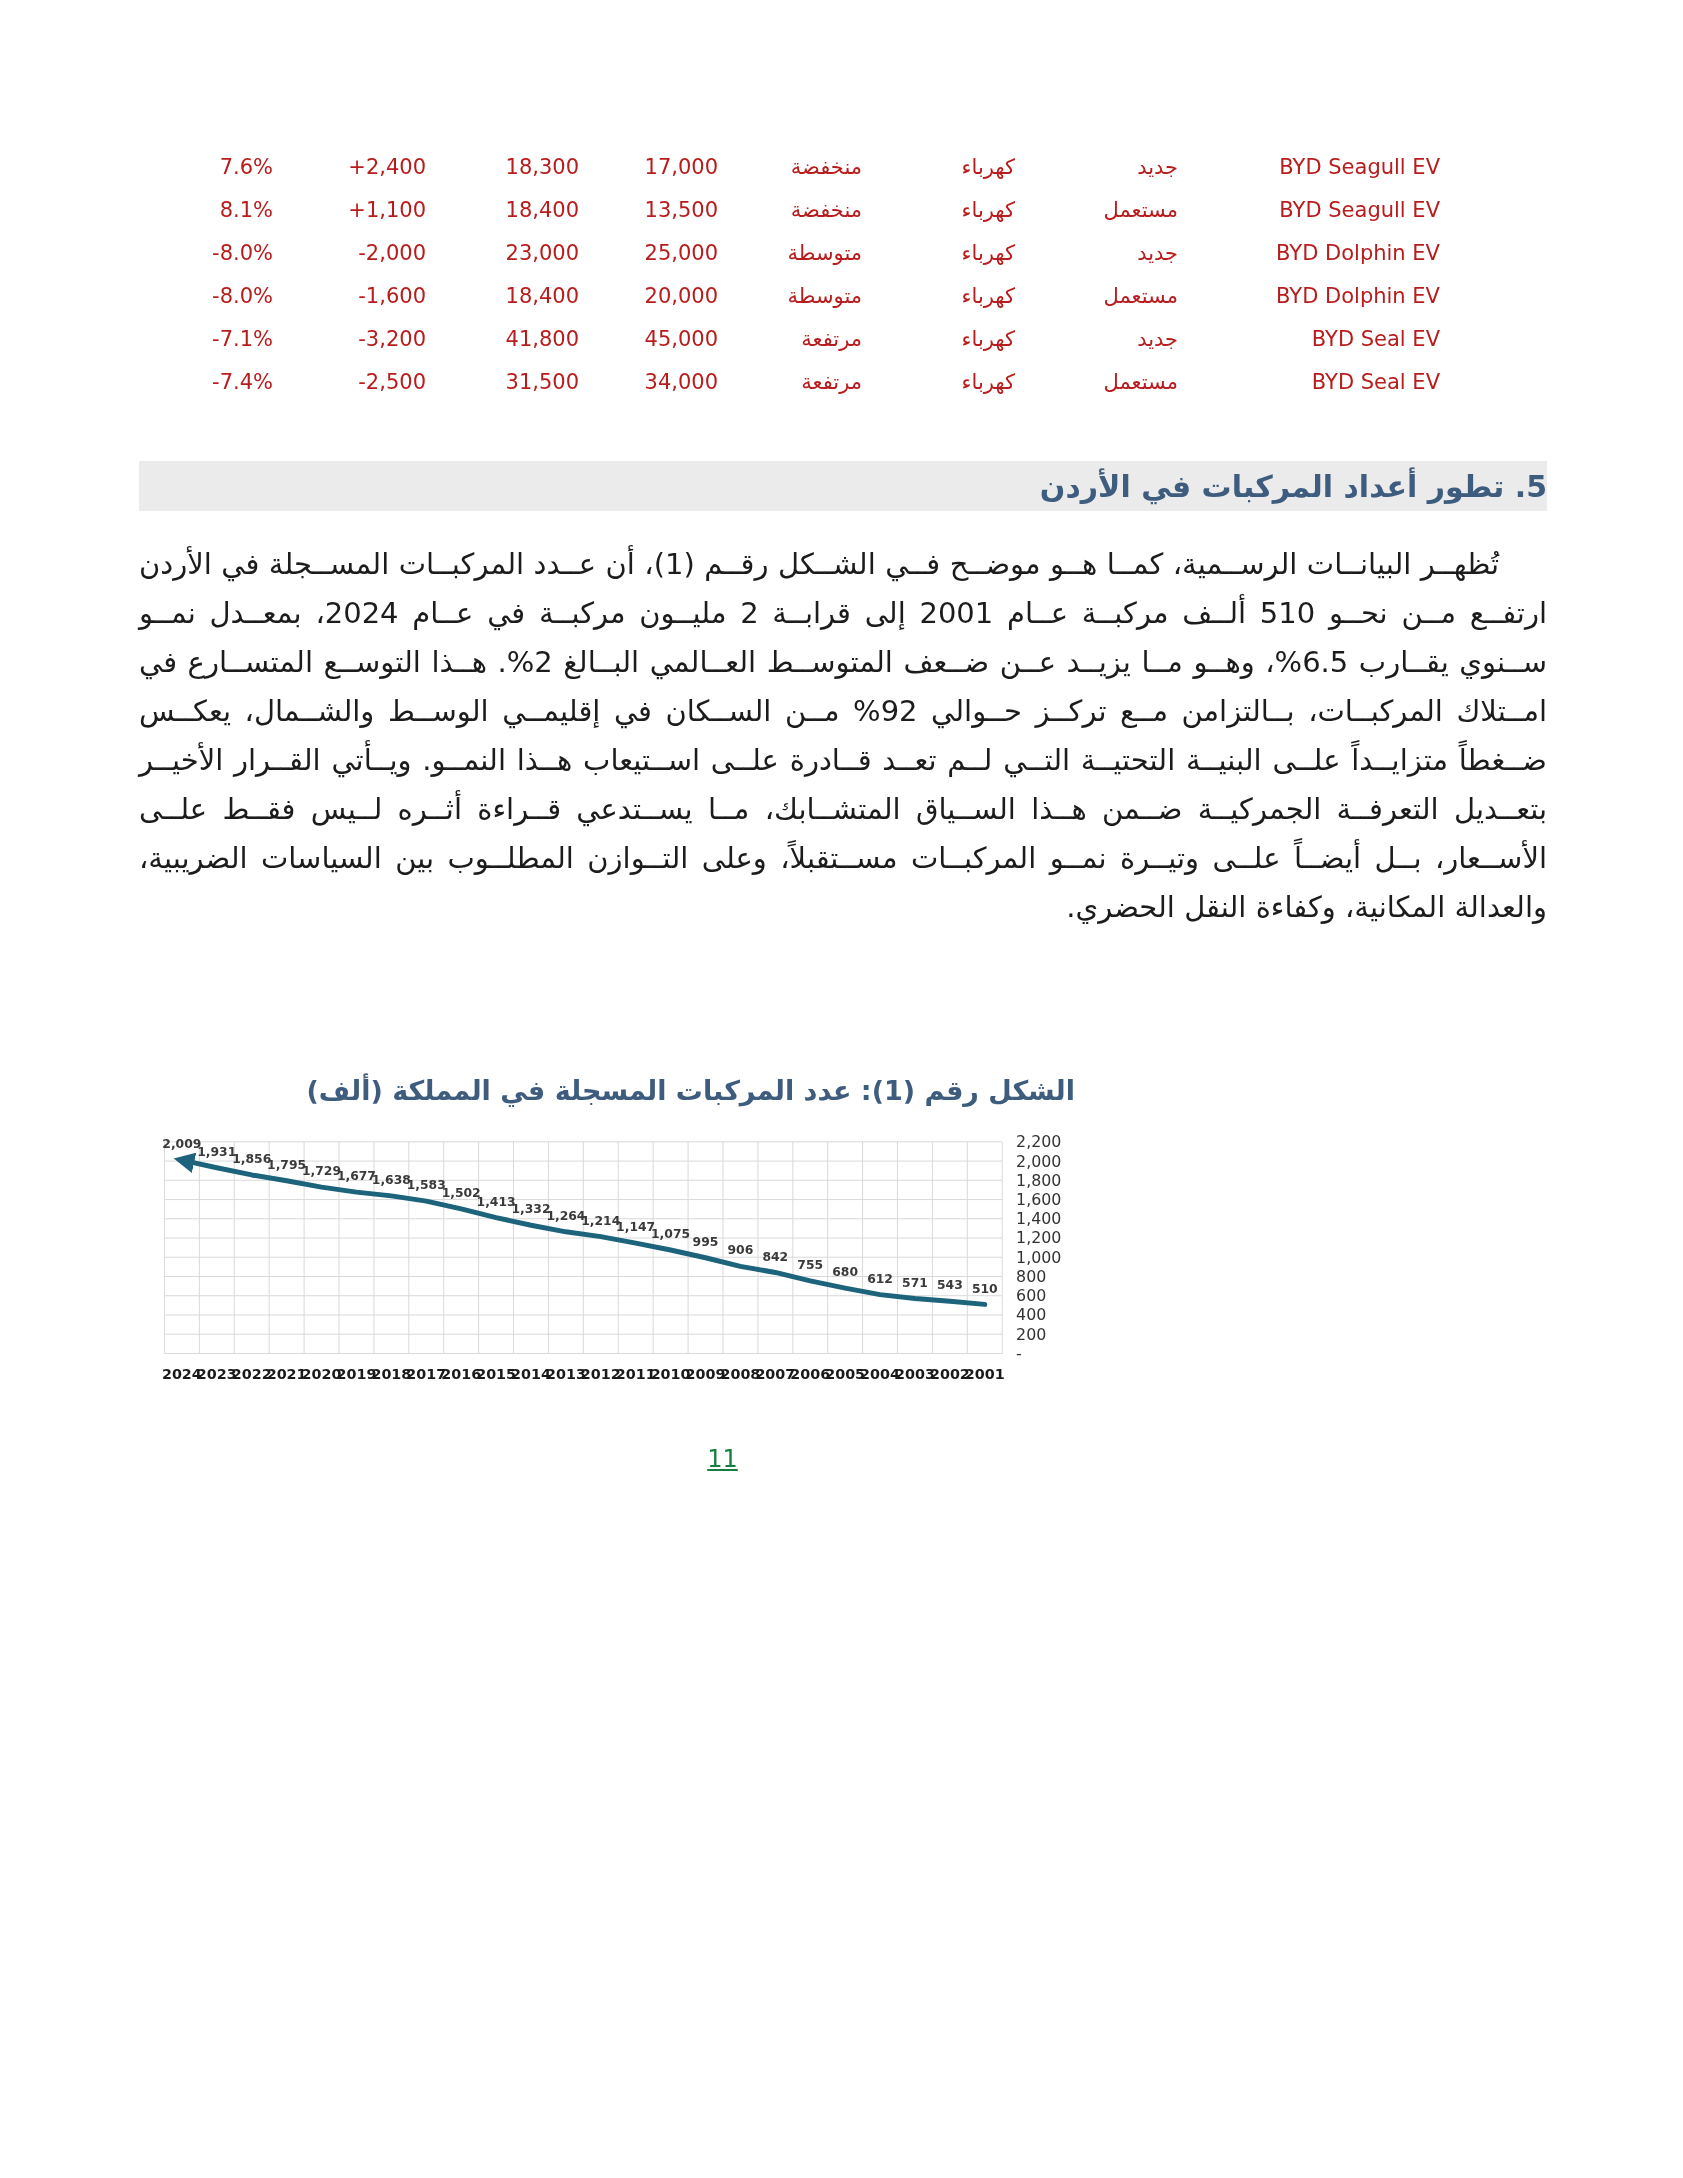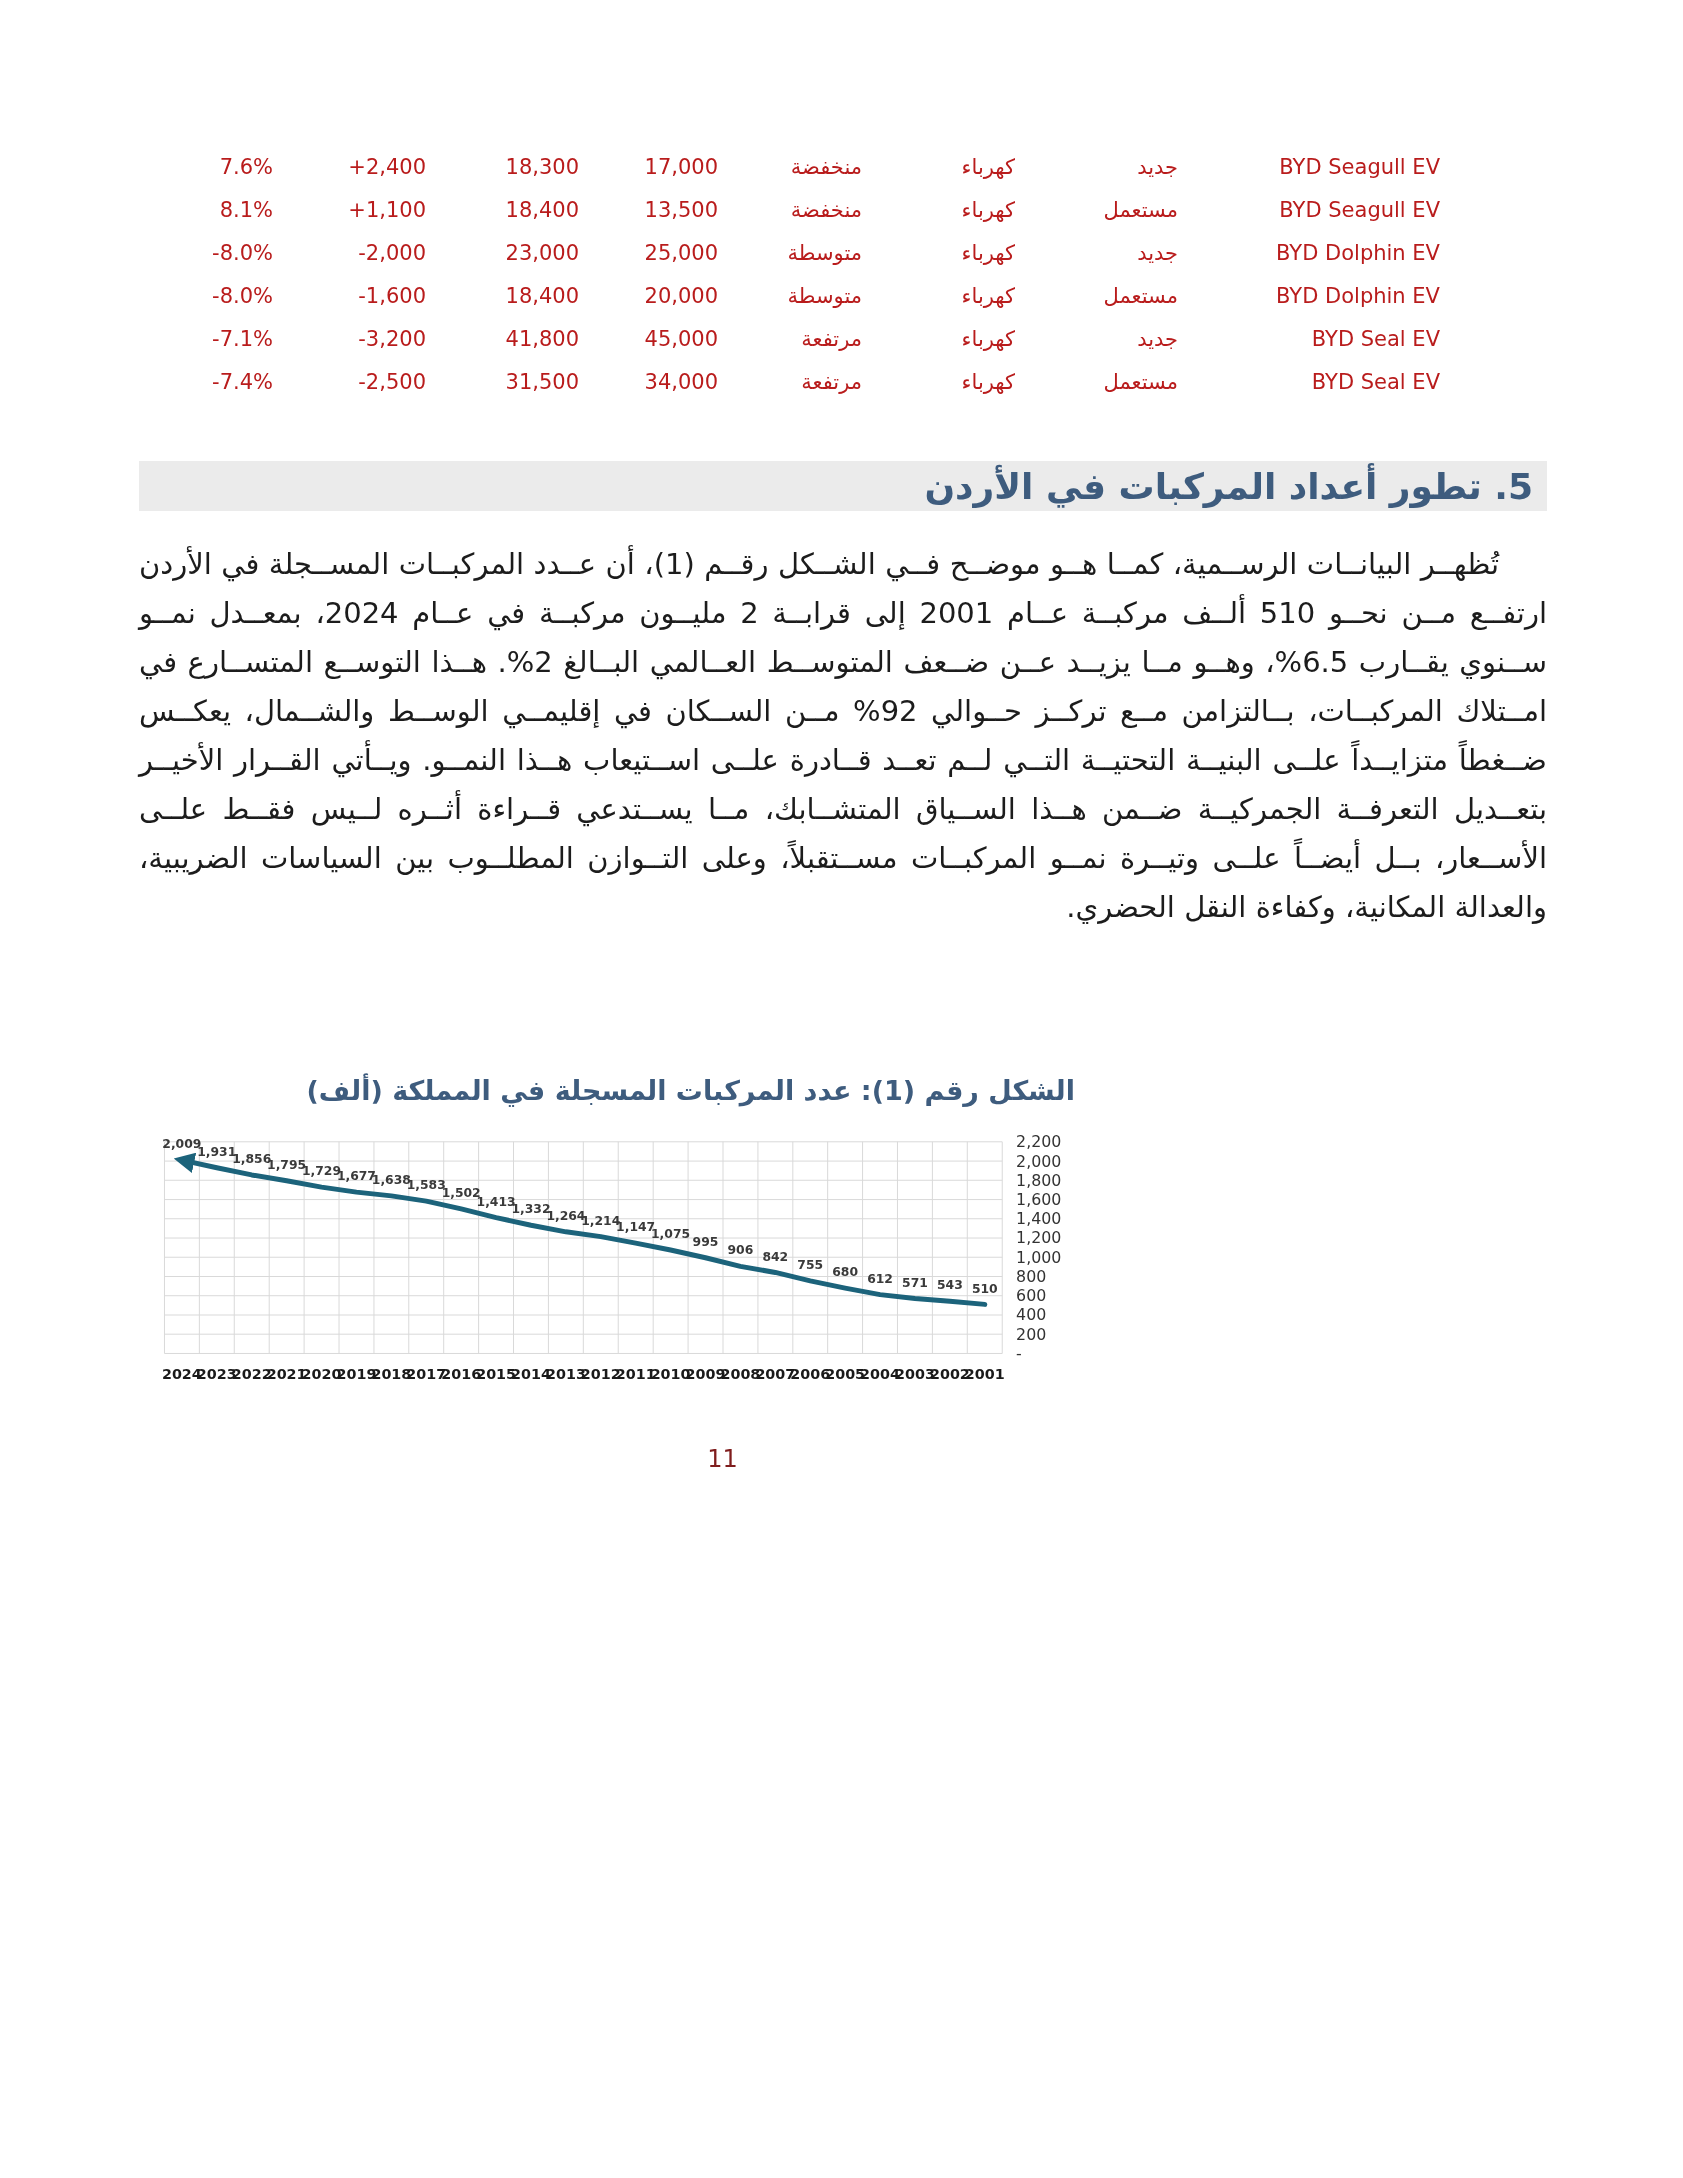--- a/index.html
+++ b/index.html
@@ -9,33 +9,33 @@
   }
   
   .ptable{position:absolute;left:193px;top:145px;width:1247px;direction:rtl;}
   .trow{display:grid;grid-template-columns:262px 163px 153px 144px 139px 153px 153px 79px;
         height:43px;align-items:center;}
   .td{font-size:21px;text-align:right;white-space:nowrap;color:#b91c1c;}
   .td.ltr{direction:ltr;}
   
   .secbar{position:absolute;left:139px;top:461px;width:1408px;height:50px;
           background:#ebebeb;direction:rtl;display:flex;align-items:center;}
-  .secbar .sectext{font-size:36px;font-weight:bold;color:#3e5c7e;padding-right:14px;}
+  .secbar .sectext{font-size:30px;font-weight:bold;color:#3e5c7e;}
   
   .para{position:absolute;left:139px;top:540px;width:1408px;direction:rtl;
         text-align:justify;font-size:29px;line-height:49px;color:#1c1c1c;
         text-indent:48px;}
   
   .figtitle{position:absolute;left:144px;top:1075px;width:931px;direction:rtl;
             text-align:right;font-size:27px;font-weight:bold;color:#3e5c7e;}
   .chartbox{position:absolute;left:149px;top:1124px;width:931px;height:272px;}
   .chartbox svg{display:block;}
   
   .pagenum{position:absolute;left:0;top:1445px;width:1445px;text-align:center;
-           font-size:24px;color:#7f1d1d;}
+           font-size:24px;color:#15803d;text-decoration:underline;}
 </style>
 </head>
 <body>
 
 <div class="ptable">
   <div class="trow">
     <div class="td ltr">BYD Seagull EV</div>
     <div class="td">جديد</div>
     <div class="td">كهرباء</div>
     <div class="td">منخفضة</div>

